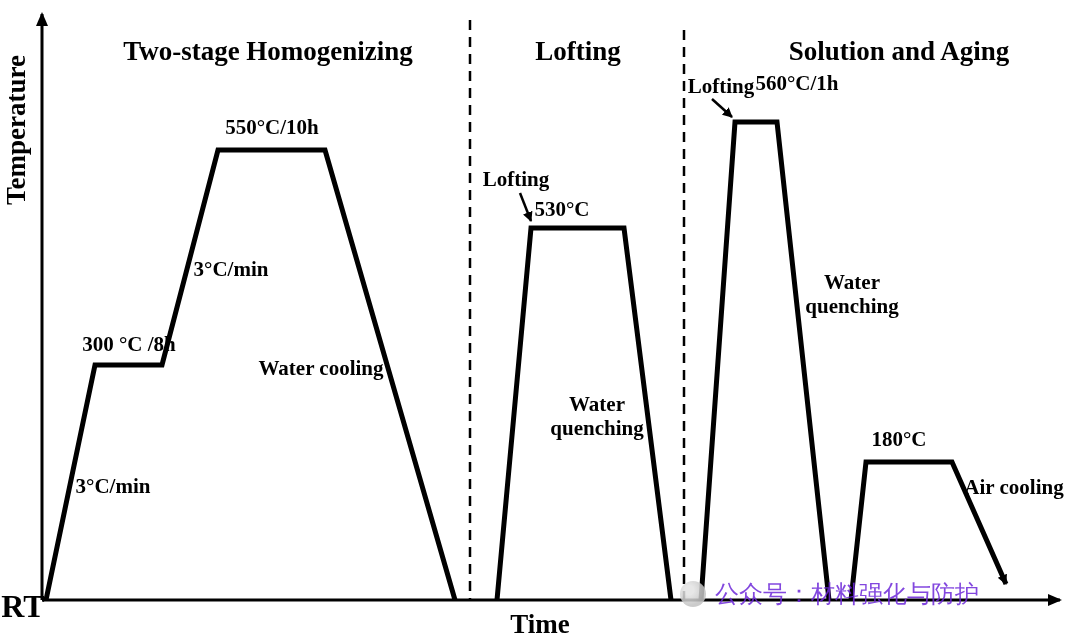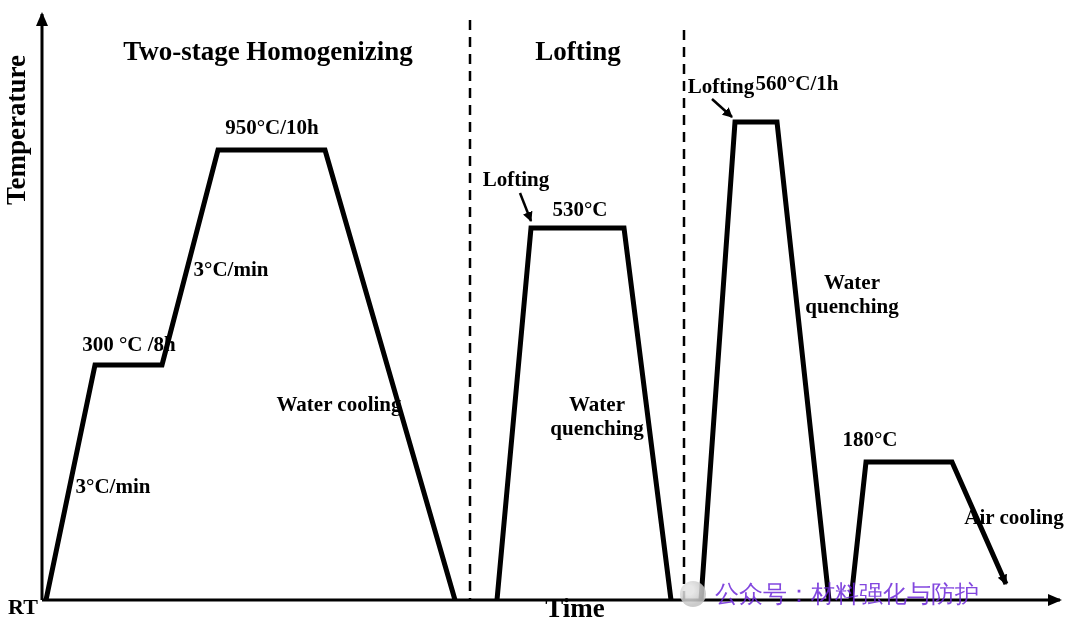--- a/index.html
+++ b/index.html
@@ -17,21 +17,21 @@
     position: absolute;
     transform: translate(-50%, -50%);
     white-space: nowrap;
     font-weight: bold;
     color: #000000;
     text-align: center;
     line-height: 1.12;
   }
   .pre { white-space: pre-line; }
   .s27 { font-size: 27px; }
-  .s26 { font-size: 22px; }
+  .s26 { font-size: 32px; }
   .s21 { font-size: 21px; }
   .ylabel { transform: translate(-50%, -50%) rotate(-90deg); }
   .watermark {
     position: absolute;
     left: 680px;
     top: 578px;
     display: flex;
     align-items: center;
     gap: 9px;
     color: #6d28d9;
@@ -69,41 +69,42 @@
       <polyline points="46,600 95,365 162,365 218,150 325,150 455,600" fill="none" stroke="#000000" stroke-width="5" stroke-linejoin="miter"></polyline>
       <polyline points="497,600 531,228 624,228 671,600" fill="none" stroke="#000000" stroke-width="5" stroke-linejoin="miter"></polyline>
       <polyline points="701,600 735,122 777,122 829,600" fill="none" stroke="#000000" stroke-width="5" stroke-linejoin="miter"></polyline>
       <polyline points="851,600 866,462 952,462 1006,584" fill="none" stroke="#000000" stroke-width="5" stroke-linejoin="miter" marker-end="url(#arrow-small)"></polyline>
       <line x1="520" y1="193" x2="531" y2="221" stroke="#000000" stroke-width="2.5" marker-end="url(#arrow-small)"></line>
       <line x1="712" y1="99" x2="732" y2="117" stroke="#000000" stroke-width="2.5" marker-end="url(#arrow-small)"></line>
     </svg>
 
   <div class="lbl ylabel s27" style="left:16px; top:130px;">Temperature</div>
   <div class="lbl s26" style="left:23px; top:607px;">RT</div>
-  <div class="lbl s27" style="left:540px; top:608px;margin-left:35px;">Time</div>
+  <div class="lbl s27" style="left:540px; top:624px;">Time</div>
 
   <div class="lbl s27" style="left:268px; top:51px;text-align:right;">Two-stage Homogenizing</div>
   <div class="lbl s27" style="left:578px; top:51px;">Lofting</div>
+  <div class="lbl s27" style="left:899px; top:51px;">Solution and Aging</div>
 
   <div class="lbl s21" style="left:113px; top:487px;">3°C/min</div>
   <div class="lbl s21" style="left:129px; top:345px;">300 °C /8h</div>
   <div class="lbl s21" style="left:231px; top:270px;">3°C/min</div>
-  <div class="lbl s21" style="left:272px; top:128px;">950°C/10h</div>
-  <div class="lbl s21" style="left:339px; top:369px;margin-top:36px;">Water cooling</div>
+  <div class="lbl s21" style="left:272px; top:128px;">550°C/10h</div>
+  <div class="lbl s21" style="left:321px; top:369px;">Water cooling</div>
 
   <div class="lbl s21" style="left:516px; top:180px;">Lofting</div>
-  <div class="lbl s21" style="left:580px; top:210px;">530°C</div>
+  <div class="lbl s21" style="left:562px; top:210px;">530°C</div>
   <div class="lbl s21 pre" style="left:597px; top:417px;">Water
 quenching</div>
 
   <div class="lbl s21" style="left:721px; top:87px;">Lofting</div>
   <div class="lbl s21" style="left:797px; top:84px;">560°C/1h</div>
   <div class="lbl s21 pre" style="left:852px; top:295px;">Water
 quenching</div>
-  <div class="lbl s21" style="left:870px; top:440px;">180°C</div>
-  <div class="lbl s21" style="left:1014px; top:518px;">Air cooling</div>
+  <div class="lbl s21" style="left:899px; top:440px;">180°C</div>
+  <div class="lbl s21" style="left:1014px; top:488px;">Air cooling</div>
 
   <div class="watermark">
     <span class="wm-logo"></span>
     <span class="wm-text">公众号：材料强化与防护</span>
   </div>
 
 </div>
 
 </body></html>

